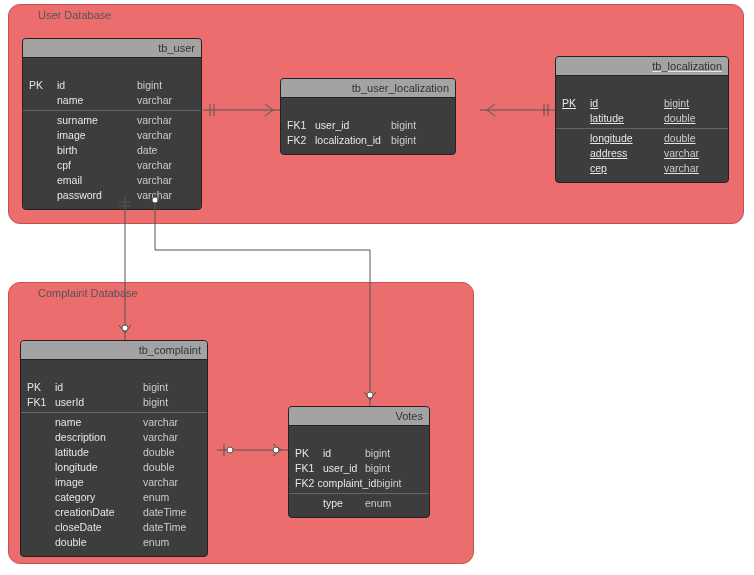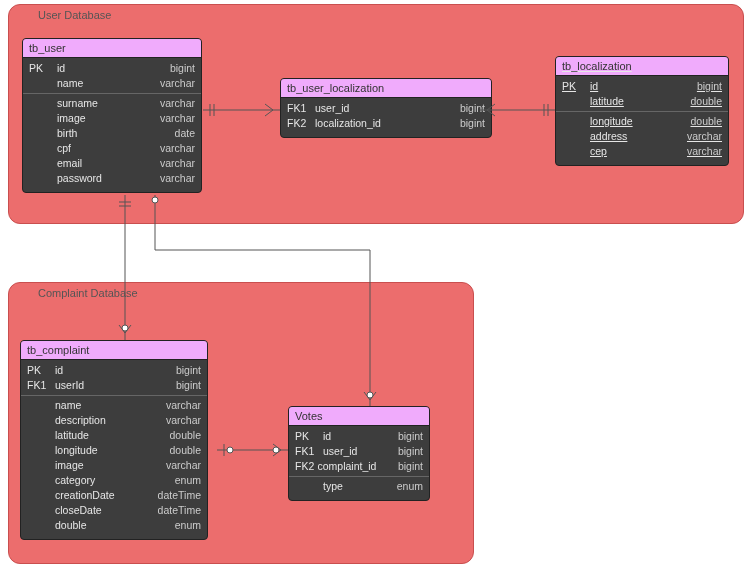--- a/index.html
+++ b/index.html
@@ -27,37 +27,38 @@
   }
   .table {
     position: absolute;
     background: #3d3d3d;
     border: 1px solid #222;
     border-radius: 4px;
     color: #e6e6e6;
     overflow: hidden;
   }
   .table-title {
-    background: #f0abfc;
+    background: #a3a3a3;
     color: #333;
     padding: 3px 6px;
     font-size: 11px;
     border-bottom: 1px solid #222;
+    text-align: right;
   }
   .table-body {
-    padding: 3px 6px 6px 6px;
+    padding: 20px 6px 6px 6px;
   }
   .row {
     display: flex;
     line-height: 15px;
     font-size: 10.5px;
   }
   .col-key { width: 28px; font-weight: normal; }
   .col-name { flex: 1; }
-  .col-type { width: 58px; color: #ccc; text-align: right; }
+  .col-type { width: 58px; color: #ccc; }
   .sep { border-top: 1px solid #666; margin: 2px -6px; }
   svg.connectors {
     position: absolute;
     top: 0; left: 0;
     width: 754px; height: 575px;
     pointer-events: none;
   }
   svg.connectors line, svg.connectors path {
     stroke: #555;
     stroke-width: 1;
@@ -115,21 +116,21 @@
         <span class="col-type">varchar</span>
       </div>
       <div class="row">
         <span class="col-key"></span>
         <span class="col-name">password</span>
         <span class="col-type">varchar</span>
       </div>
     </div>
 </div>
 
-<div class="table" style="left:280px; top:78px; width:212px;">
+<div class="table" style="left:280px; top:78px; width:176px;">
   <div class="table-title">tb_user_localization</div>
   <div class="table-body">
       <div class="row">
         <span class="col-key">FK1</span>
         <span class="col-name">user_id</span>
         <span class="col-type">bigint</span>
       </div>
       <div class="row">
         <span class="col-key">FK2</span>
         <span class="col-name">localization_id</span>

